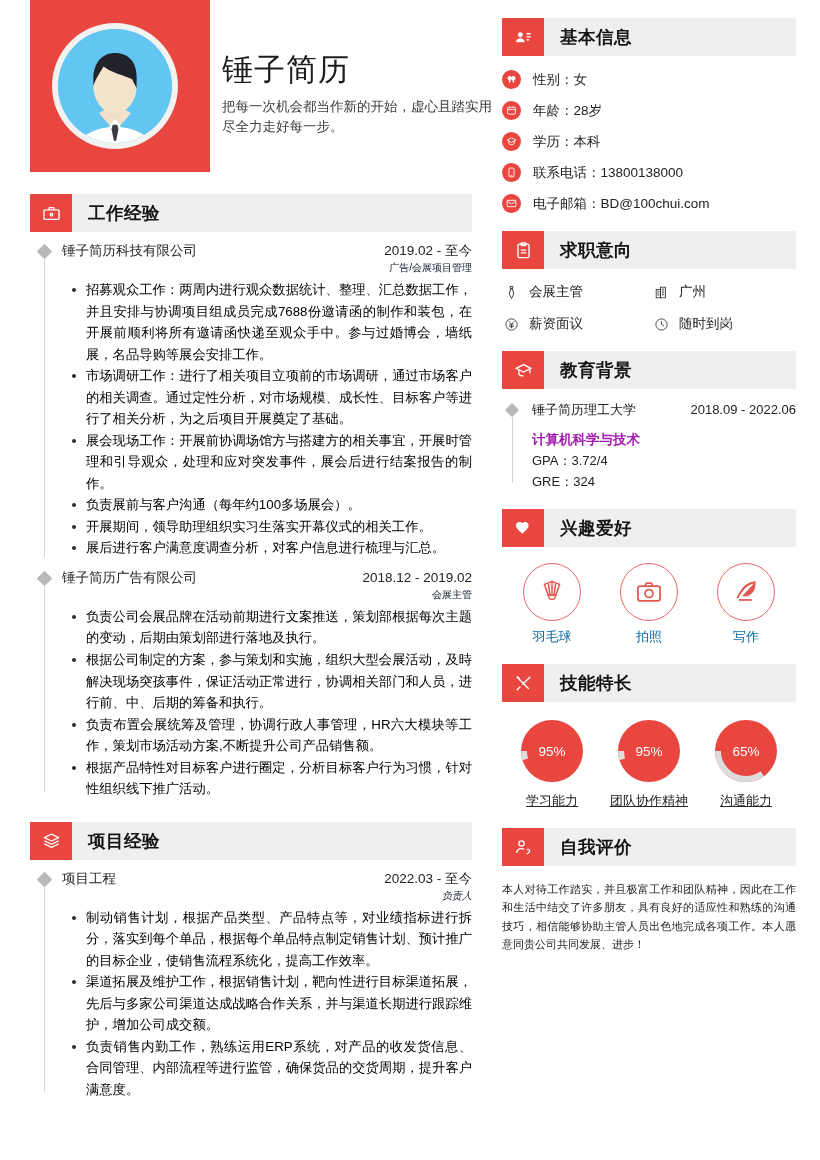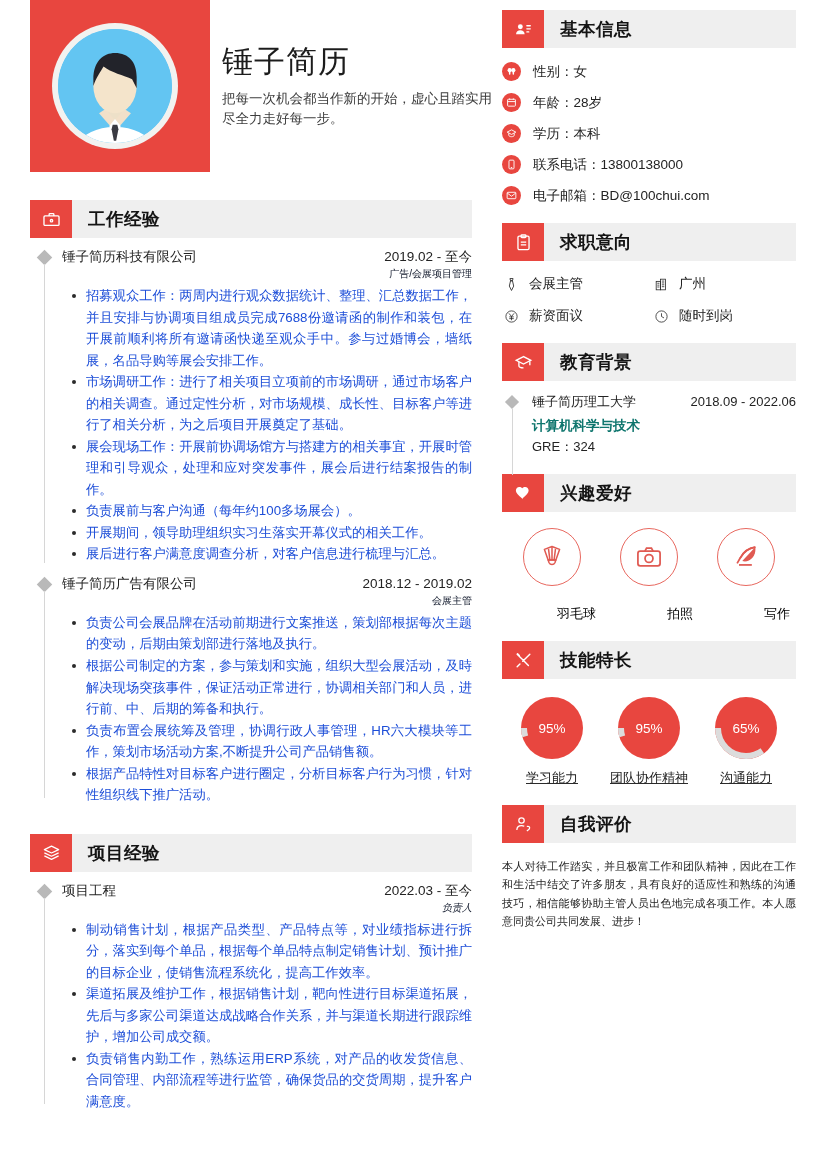--- a/index.html
+++ b/index.html
@@ -49,21 +49,21 @@
   .avatar {
     width: 100%; height: 100%;
     border-radius: 50%;
     background: #63c5f2;
     overflow: hidden;
     position: relative;
   }
   .name-block {
     position: absolute;
     left: 192px;
-    top: 44px;
+    top: 52px;
     width: 270px;
   }
   .cand-name {
     font-size: 31px;
     font-weight: 400;
     color: #1c1c1c;
     letter-spacing: 1px;
     line-height: 1.15;
   }
   .cand-motto {
@@ -72,21 +72,21 @@
     line-height: 1.52;
     color: #3c3c3c;
   }
 
   
   .sec-head {
     display: flex;
     align-items: stretch;
     background: #efefef;
     height: 38px;
-    margin-top: 28px;
+    margin-top: 22px;
   }
   .sec-icon {
     width: 42px;
     background: #e8463f;
     display: flex;
     align-items: center;
     justify-content: center;
     flex: 0 0 42px;
   }
   .sec-icon svg { display: block; }
@@ -143,41 +143,41 @@
 
   ul.bullets {
     margin: 4px 0 0 0;
     padding-left: 22px;
     list-style: none;
   }
   ul.bullets li {
     position: relative;
     font-size: 13.3px;
     line-height: 1.62;
-    color: #1d4ed8;
+    color: #000000;
     margin-bottom: 0px;
     text-align: justify;
     padding-left: 2px;
   }
   ul.bullets li::before {
     content: "";
     position: absolute;
     left: -12px; top: 9px;
     width: 4px; height: 4px;
     border-radius: 50%;
     background: #2b2b2b;
   }
 
   
   .col-right {
     width: 330px;
     padding: 10px 24px 0 12px;
   }
   .sec-head.r { margin-top: 18px; }
-  .sec-head.r:first-child { margin-top: 0; }
+  .sec-head.r:first-child { margin-top: 8px; }
 
   .info-list { margin-top: 14px; }
   .info-row {
     display: flex;
     align-items: center;
     margin-bottom: 12px;
     font-size: 13.5px;
     color: #232323;
   }
   .info-badge {
@@ -233,45 +233,44 @@
     width: 1px;
     background: #d6d6d6;
   }
   .edu-top {
     display: flex;
     justify-content: space-between;
     align-items: baseline;
     font-size: 13px;
     color: #232323;
   }
-  .edu-major { font-weight: bold; font-size: 13.5px; margin-top: 6px; color: #0f766e; }
+  .edu-major { font-weight: bold; font-size: 13.5px; margin-top: 12px; color: #a21caf; }
   .edu-meta { font-size: 13px; margin-top: 3px; color: #232323; }
 
   
   .hobbies {
     margin-top: 16px;
     display: flex;
     justify-content: space-between;
     padding: 0 6px;
   }
   .hobby { width: 88px; text-align: center; }
   .hobby-circle {
     width: 58px; height: 58px;
     border: 1.6px solid #e8685f;
     border-radius: 50%;
     margin: 0 auto;
     display: flex;
     align-items: center;
     justify-content: center;
   }
   .hobby-label {
-    margin-top: 19px;
+    margin-top: 7px;
     font-size: 13px;
-    color: #000000;
-    text-align: right;
+    color: #0369a1;
   }
 
   
   .skills {
     margin-top: 16px;
     display: flex;
     justify-content: space-between;
     padding: 0 2px;
   }
   .skill { width: 96px; text-align: center; text-decoration: underline; }
@@ -527,20 +526,21 @@
       </div>
       <div class="sec-title">教育背景</div>
     </div>
 
     <div class="edu-entry">
       <div class="edu-top">
         <span>锤子简历理工大学</span>
         <span>2018.09 - 2022.06</span>
       </div>
       <div class="edu-major">计算机科学与技术</div>
+      <div class="edu-meta">GPA：3.72/4</div>
       <div class="edu-meta">GRE：324</div>
     </div>
 
     <div class="sec-head r">
       <div class="sec-icon">
         <svg width="18" height="18" viewBox="0 0 24 24" fill="#fff">
           <path d="M12 20.4l-1.5-1.3C5.4 14.5 2.5 11.9 2.5 8.7 2.5 6.1 4.5 4 7.1 4c1.5 0 2.9.7 3.9 1.8C12 4.7 13.4 4 14.9 4 17.5 4 19.5 6.1 19.5 8.7c0 3.2-2.9 5.8-8 10.4z"></path>
         </svg>
       </div>
       <div class="sec-title">兴趣爱好</div>

